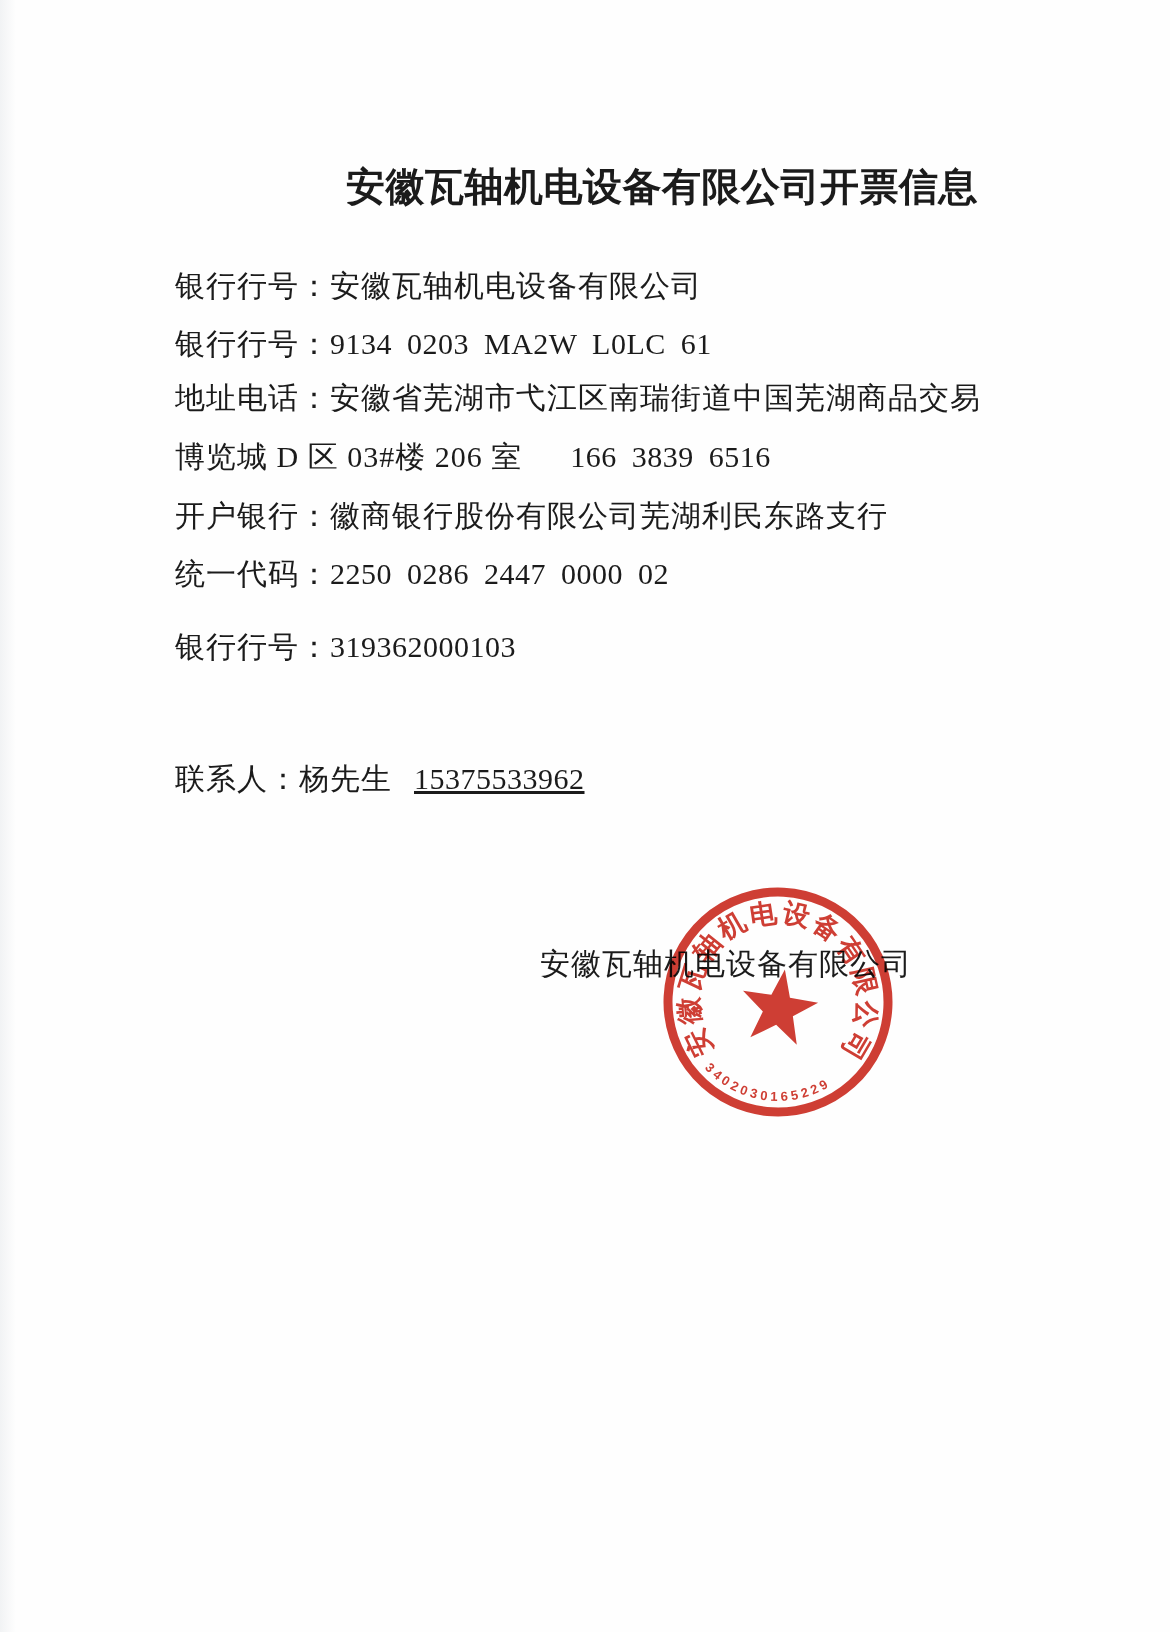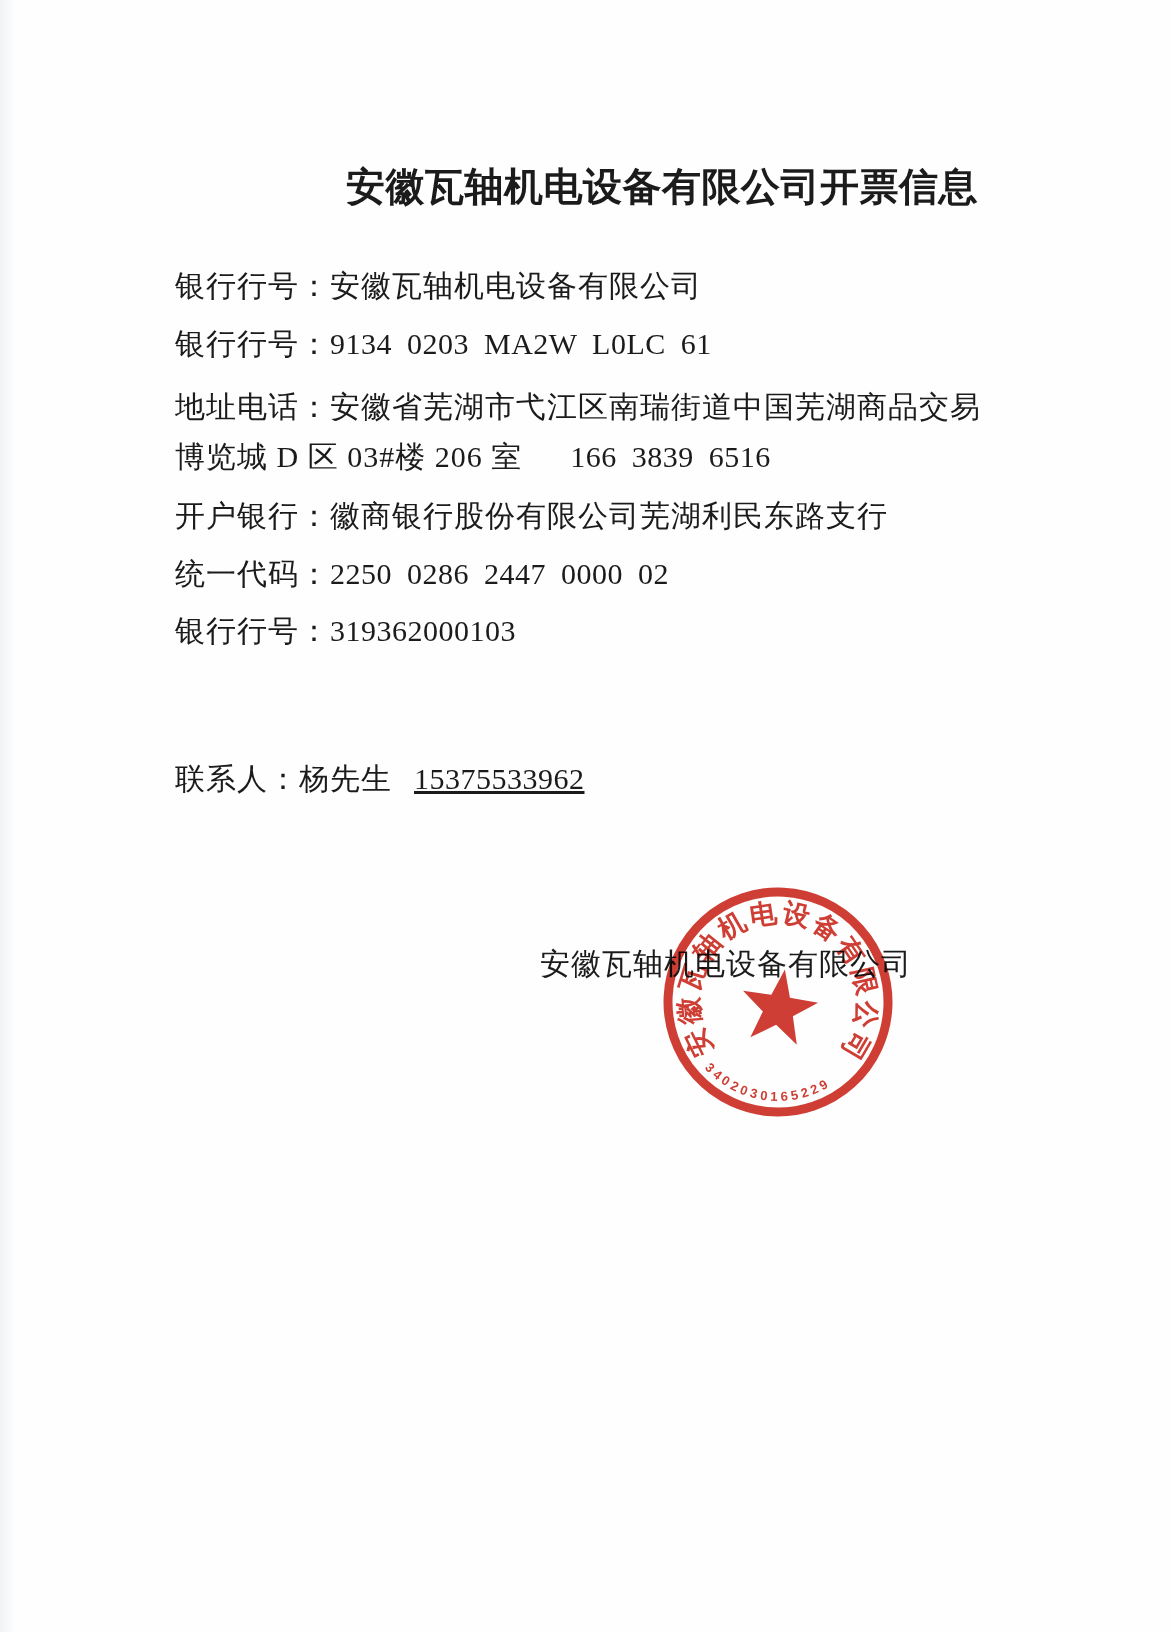--- a/index.html
+++ b/index.html
@@ -80,37 +80,37 @@
   <h1 class="title">安徽瓦轴机电设备有限公司开票信息</h1>
 
   <div class="row" style="top:269px">
     <span>银行行号：</span><span>安徽瓦轴机电设备有限公司</span>
   </div>
 
   <div class="row" style="top:327px">
     <span>银行行号：</span><span class="num">9134 0203 MA2W L0LC 61</span>
   </div>
 
-  <div class="row" style="top:390px">
+  <div class="row" style="top:381px">
     <span>地址电话：</span><span>安徽省芜湖市弋江区南瑞街道中国芜湖商品交易</span>
   </div>
 
   <div class="row" style="top:440px">
     <span>博览城 D 区 03#楼 206 室</span><span class="num phone-gap-sm">166 3839 6516</span>
   </div>
 
   <div class="row" style="top:499px">
     <span>开户银行：</span><span>徽商银行股份有限公司芜湖利民东路支行</span>
   </div>
 
   <div class="row" style="top:557px">
     <span>统一代码：</span><span class="num">2250 0286 2447 0000 02</span>
   </div>
 
-  <div class="row" style="top:614px">
+  <div class="row" style="top:630px">
     <span>银行行号：</span><span class="num">319362000103</span>
   </div>
 
   <div class="row" style="top:762px">
     <span>联系人：</span><span>杨先生</span><span class="num phone-gap-lg">15375533962</span>
   </div>
 
   <div class="signature">安徽瓦轴机电设备有限公司</div>
 
   <svg class="seal" viewBox="0 0 236 236" xmlns="http://www.w3.org/2000/svg" xmlns:xlink="http://www.w3.org/1999/xlink">

